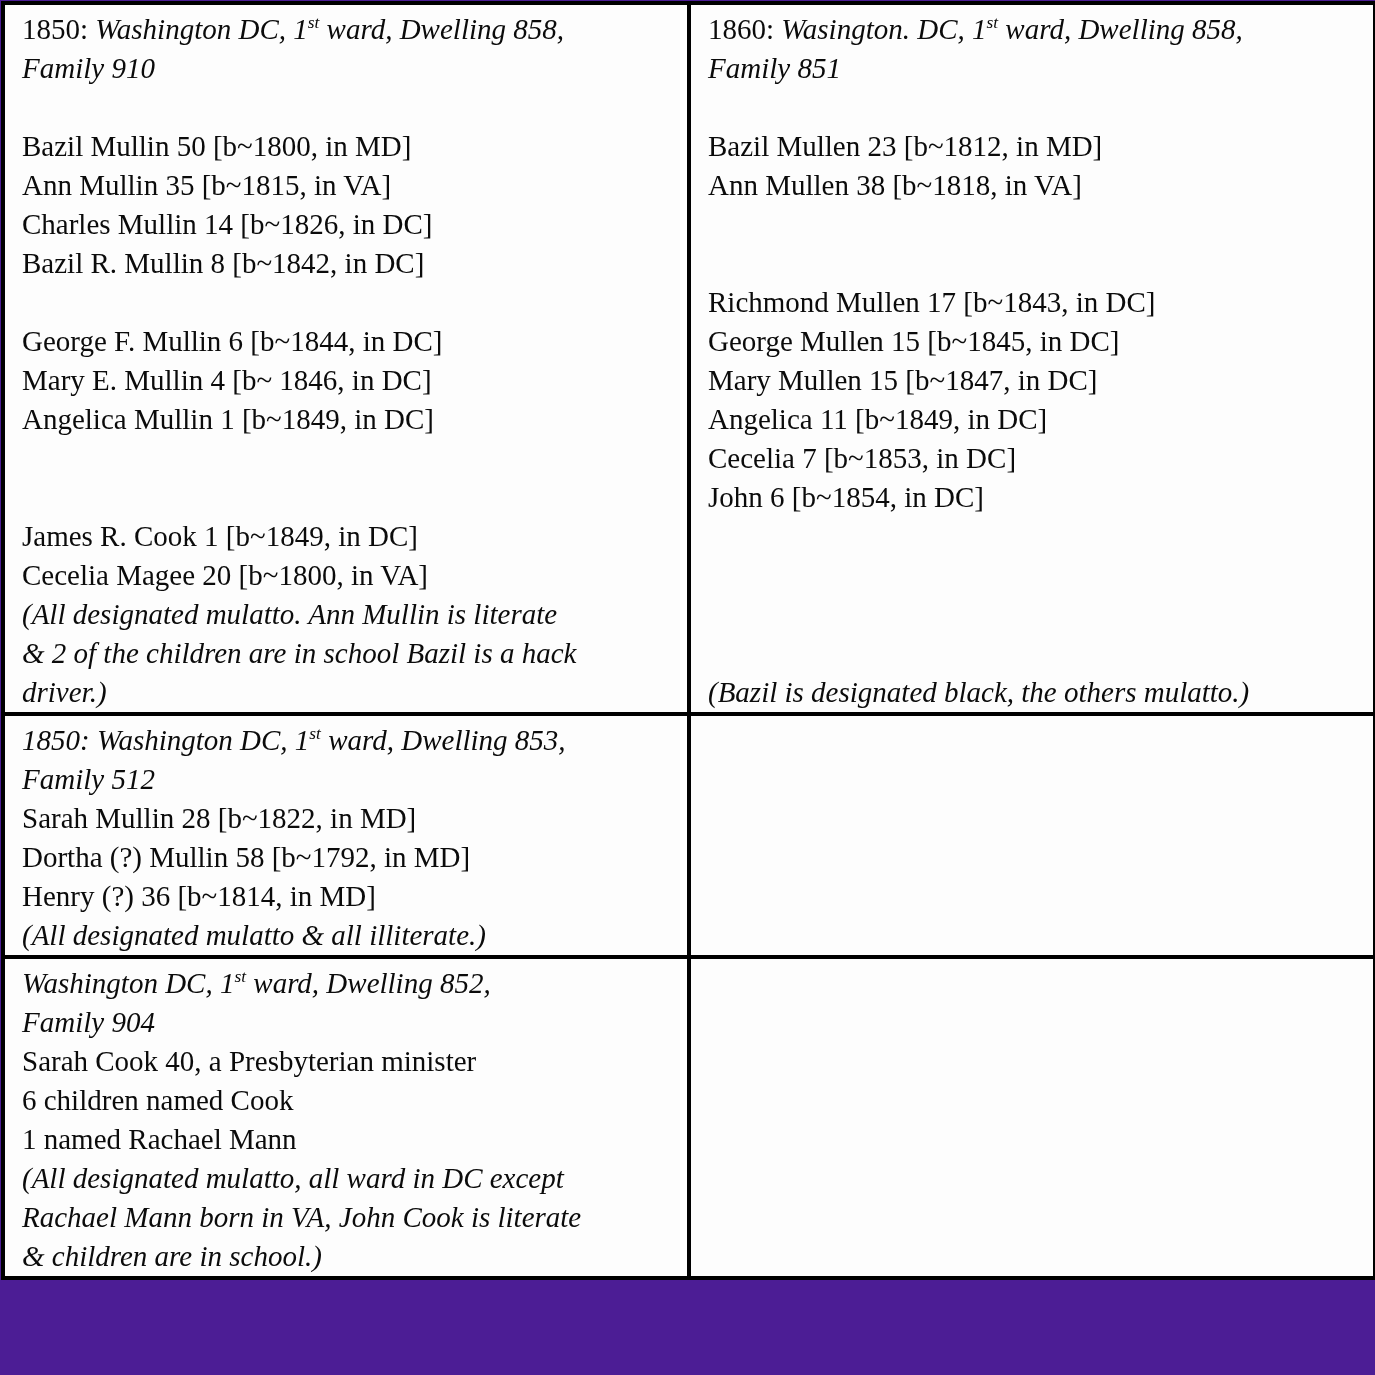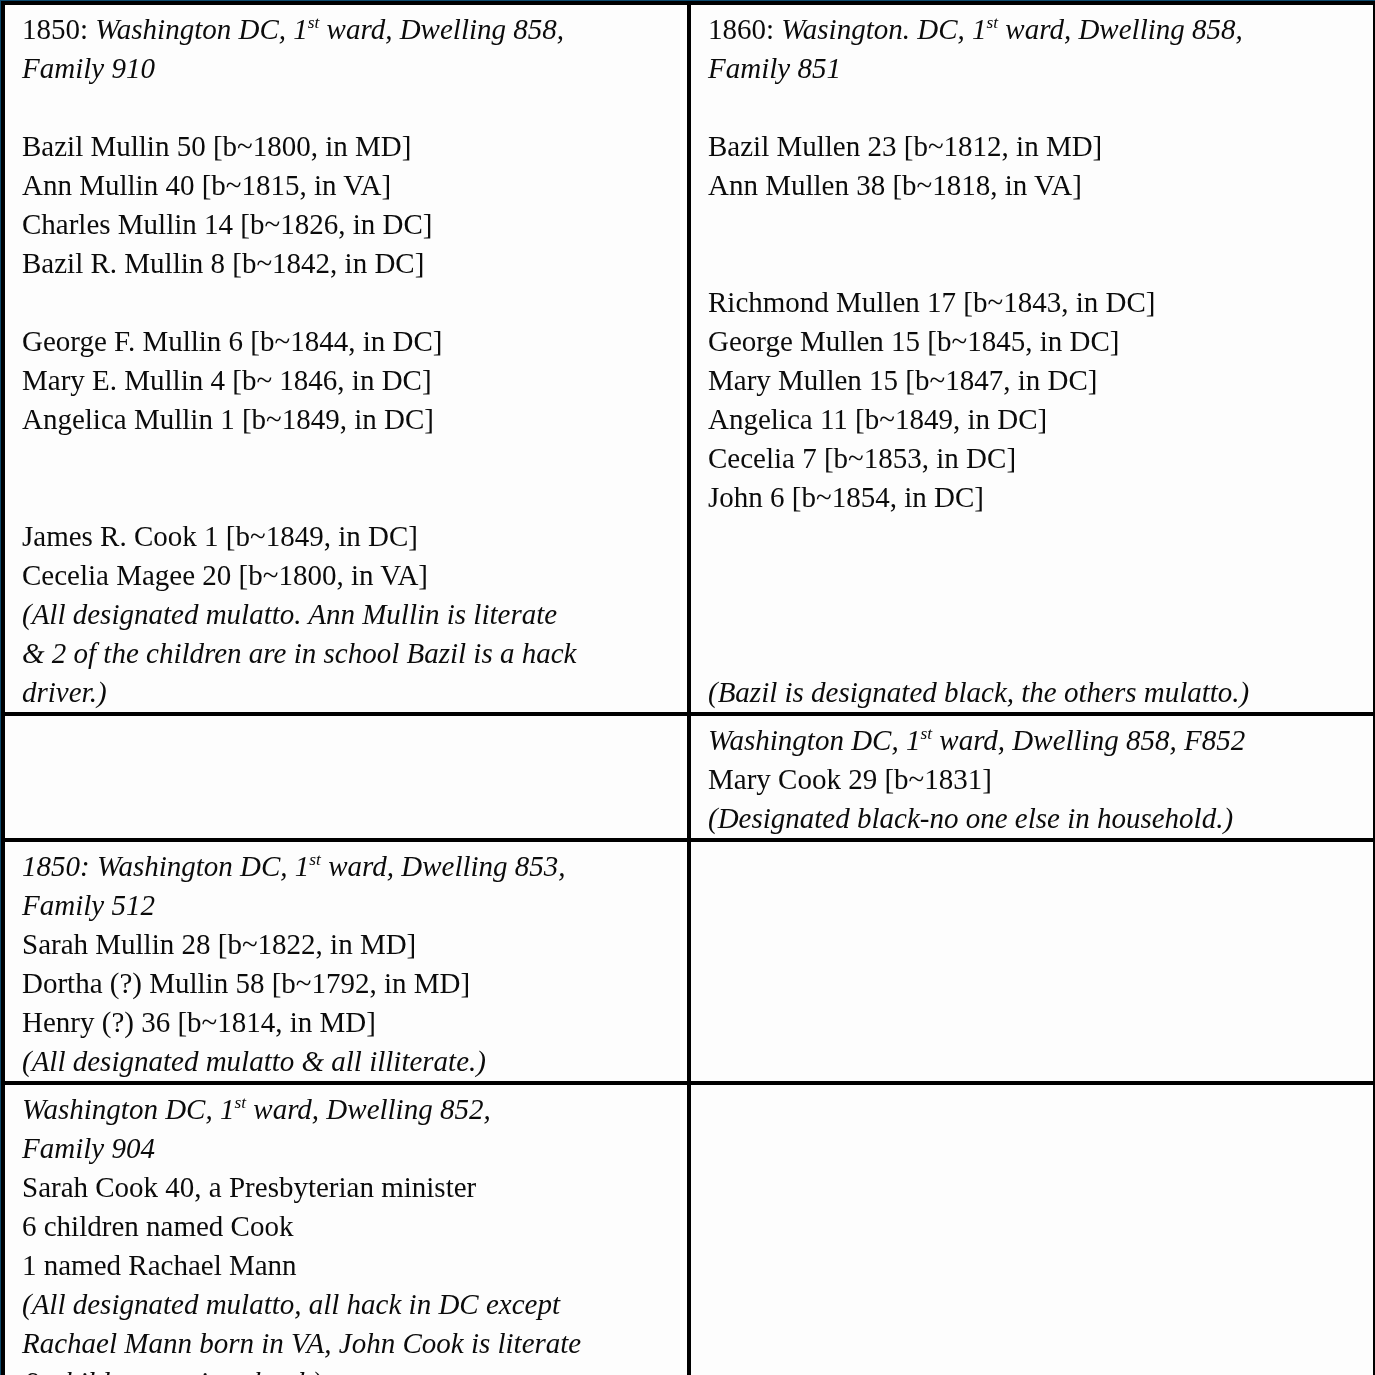--- a/index.html
+++ b/index.html
@@ -3,21 +3,21 @@
 <meta charset="utf-8">
 <style>
   html, body {
     margin: 0;
     padding: 0;
     background: #ffffff;
   }
   .page {
     width: 1375px;
     height: 1375px;
-    background: #0c4a6e;
+    background: #4c1d95;
     box-sizing: border-box;
     padding: 1px;
     overflow: hidden;
   }
   table.census-table {
     border-collapse: collapse;
     table-layout: fixed;
     width: 1372px;
     background: #fdfdfd;
   }
@@ -52,21 +52,21 @@
 
 <div class="page">
   <table class="census-table">
     <tbody>
         <tr style="height: 702px;">
           <td class="col-left">
             <div class="line"><span class="seg-regular">1850: </span><span class="seg-italic">Washington DC, 1</span><span class="seg-italic-sup">st</span><span class="seg-italic"> ward, Dwelling 858,</span></div>
             <div class="line"><span class="seg-italic">Family 910</span></div>
             <div class="line">&nbsp;</div>
             <div class="line"><span class="seg-regular">Bazil Mullin 50 [b~1800, in MD]</span></div>
-            <div class="line"><span class="seg-regular">Ann Mullin 40 [b~1815, in VA]</span></div>
+            <div class="line"><span class="seg-regular">Ann Mullin 35 [b~1815, in VA]</span></div>
             <div class="line"><span class="seg-regular">Charles Mullin 14 [b~1826, in DC]</span></div>
             <div class="line"><span class="seg-regular">Bazil R. Mullin 8 [b~1842, in DC]</span></div>
             <div class="line">&nbsp;</div>
             <div class="line"><span class="seg-regular">George F. Mullin 6 [b~1844, in DC]</span></div>
             <div class="line"><span class="seg-regular">Mary E. Mullin 4 [b~ 1846, in DC]</span></div>
             <div class="line"><span class="seg-regular">Angelica Mullin 1 [b~1849, in DC]</span></div>
             <div class="line">&nbsp;</div>
             <div class="line">&nbsp;</div>
             <div class="line"><span class="seg-regular">James R. Cook 1 [b~1849, in DC]</span></div>
             <div class="line"><span class="seg-regular">Cecelia Magee 20 [b~1800, in VA]</span></div>
@@ -88,47 +88,39 @@
             <div class="line"><span class="seg-regular">Angelica 11 [b~1849, in DC]</span></div>
             <div class="line"><span class="seg-regular">Cecelia 7 [b~1853, in DC]</span></div>
             <div class="line"><span class="seg-regular">John 6 [b~1854, in DC]</span></div>
             <div class="line">&nbsp;</div>
             <div class="line">&nbsp;</div>
             <div class="line">&nbsp;</div>
             <div class="line">&nbsp;</div>
             <div class="line"><span class="seg-italic">(Bazil is designated black, the others mulatto.)</span></div>
           </td>
         </tr>
-        <tr style="height: 118px;">
-          <td class="col-left"></td>
-          <td class="col-right">
-            <div class="line"><span class="seg-italic">Washington DC, 1</span><span class="seg-italic-sup">st</span><span class="seg-italic"> ward, Dwelling 858, F852</span></div>
-            <div class="line"><span class="seg-regular">Mary Cook 29 [b~1831]</span></div>
-            <div class="line"><span class="seg-italic">(Designated black-no one else in household.)</span></div>
-          </td>
-        </tr>
         <tr style="height: 237px;">
           <td class="col-left">
             <div class="line"><span class="seg-italic">1850: Washington DC, 1</span><span class="seg-italic-sup">st</span><span class="seg-italic"> ward, Dwelling 853,</span></div>
             <div class="line"><span class="seg-italic">Family 512</span></div>
             <div class="line"><span class="seg-regular">Sarah Mullin 28 [b~1822, in MD]</span></div>
             <div class="line"><span class="seg-regular">Dortha (?) Mullin 58 [b~1792, in MD]</span></div>
             <div class="line"><span class="seg-regular">Henry (?) 36 [b~1814, in MD]</span></div>
             <div class="line"><span class="seg-italic">(All designated mulatto &amp; all illiterate.)</span></div>
           </td>
           <td class="col-right"></td>
         </tr>
         <tr style="height: 312px;">
           <td class="col-left">
             <div class="line"><span class="seg-italic">Washington DC, 1</span><span class="seg-italic-sup">st</span><span class="seg-italic"> ward, Dwelling 852,</span></div>
             <div class="line"><span class="seg-italic">Family 904</span></div>
             <div class="line"><span class="seg-regular">Sarah Cook 40, a Presbyterian minister</span></div>
             <div class="line"><span class="seg-regular">6 children named Cook</span></div>
             <div class="line"><span class="seg-regular">1 named Rachael Mann</span></div>
-            <div class="line"><span class="seg-italic">(All designated mulatto, all hack in DC except</span></div>
+            <div class="line"><span class="seg-italic">(All designated mulatto, all ward in DC except</span></div>
             <div class="line"><span class="seg-italic">Rachael Mann born in VA, John Cook is literate</span></div>
             <div class="line"><span class="seg-italic">&amp; children are in school.)</span></div>
           </td>
           <td class="col-right"></td>
         </tr>
       </tbody>
   </table>
 </div>
 
 </body></html>

